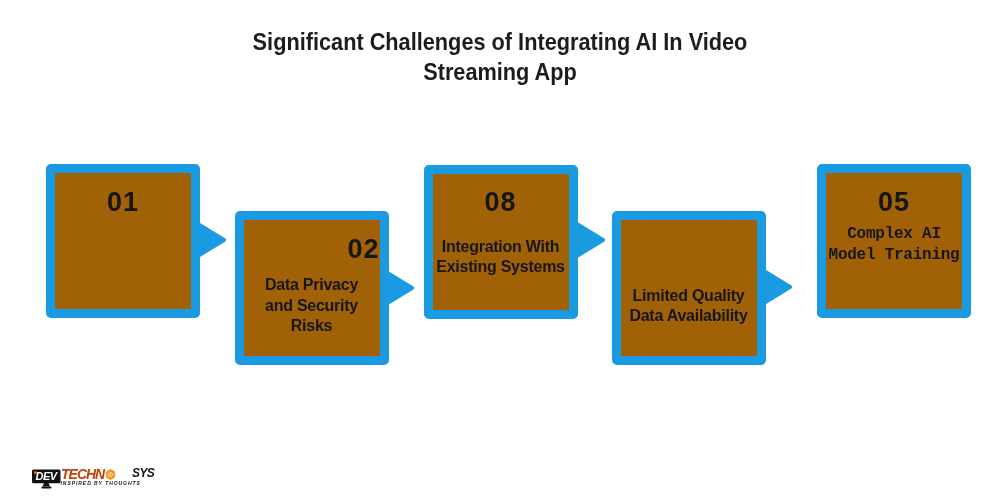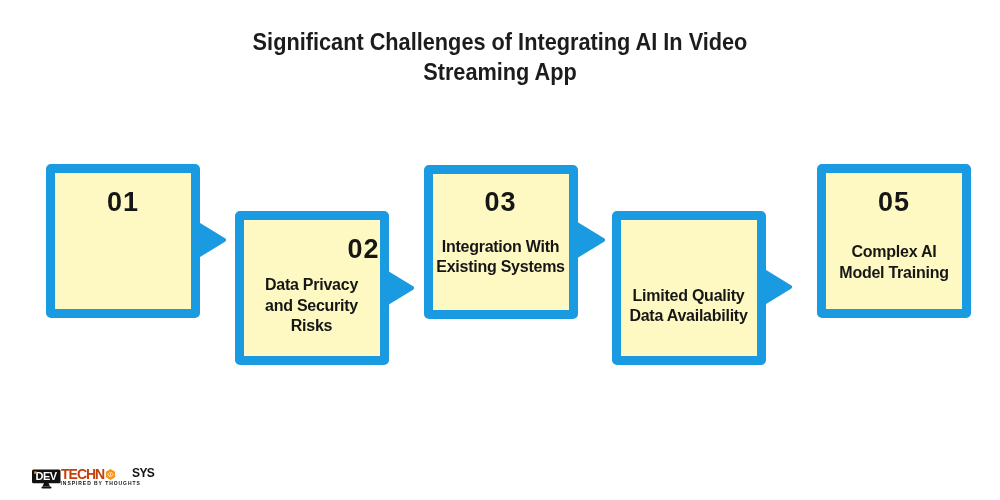--- a/index.html
+++ b/index.html
@@ -1,18 +1,18 @@
 <!DOCTYPE html>
 <html><head>
 <meta charset="utf-8">
 <style>
 html,body{margin:0;padding:0;}
 body{width:1000px;height:500px;background:#ffffff;font-family:"Liberation Sans",sans-serif;position:relative;overflow:hidden;will-change:transform;}
 .title{position:absolute;top:27px;left:0;width:1000px;text-align:center;font-weight:bold;font-size:24px;color:#1c1c1e;line-height:30px;transform:scaleX(0.905);transform-origin:500px 0;}
-.box{position:absolute;width:136px;height:136px;border:9px solid #1A9AE0;border-radius:5px;background:#fef9c3;}
+.box{position:absolute;width:136px;height:136px;border:9px solid #1A9AE0;border-radius:5px;background:#a16207;}
 .num{position:absolute;left:0;width:100%;text-align:center;font-size:27px;font-weight:bold;color:#161616;line-height:27px;letter-spacing:1px;}
 .txt{position:absolute;left:50%;transform:translateX(-50%);width:160px;text-align:center;font-size:16px;font-weight:bold;color:#161616;line-height:20.5px;letter-spacing:-0.25px;}
 .arr{position:absolute;}
 </style>
 </head>
 <body>
 <div class="title">Significant Challenges of Integrating AI In Video<br>Streaming App</div>
 
 <div class="box" style="left:46px;top:164px;">
   <div class="num" style="top:15.5px;">01</div>
@@ -23,40 +23,40 @@
 
 <div class="box" style="left:234.5px;top:210.5px;">
   <div class="num" style="top:16.9px;text-align:right;">02</div>
   <div class="txt" style="top:55.5px;">Data Privacy<br>and Security<br>Risks</div>
 </div>
 <svg class="arr" style="left:383.5px;top:267.5px;" width="30" height="40" viewBox="0 0 30 40">
   <polygon points="1,3.5 28,20 1,36.5" fill="#1A9AE0" stroke="#1A9AE0" stroke-width="4" stroke-linejoin="round"></polygon>
 </svg>
 
 <div class="box" style="left:423.5px;top:165px;">
-  <div class="num" style="top:14.9px;">03</div>
+  <div class="num" style="top:14.9px;">08</div>
   <div class="txt" style="top:62.5px;">Integration With<br>Existing Systems</div>
 </div>
 <svg class="arr" style="left:575px;top:219.5px;" width="30" height="40" viewBox="0 0 30 40">
   <polygon points="1,3.5 28,20 1,36.5" fill="#1A9AE0" stroke="#1A9AE0" stroke-width="4" stroke-linejoin="round"></polygon>
 </svg>
 
 <div class="box" style="left:611.5px;top:210.5px;">
   <div class="txt" style="top:66px;">Limited Quality<br>Data Availability</div>
 </div>
 <svg class="arr" style="left:762px;top:267px;" width="30" height="40" viewBox="0 0 30 40">
   <polygon points="1,3.5 28,20 1,36.5" fill="#1A9AE0" stroke="#1A9AE0" stroke-width="4" stroke-linejoin="round"></polygon>
 </svg>
 
 <div class="box" style="left:801px;top:164px;margin-left:16px;">
   <div class="num" style="top:16px;">05</div>
-  <div class="txt" style="top:69px;">Complex AI<br>Model Training</div>
+  <div class="txt" style="top:51px;font-family:Liberation Mono, monospace;">Complex AI<br>Model Training</div>
 </div>
 
-<div id="logo" style="position:absolute;left:32px;top:468px;width:130px;height:24px;will-change:transform;">
+<div id="logo" style="position:absolute;left:32px;top:468px;width:130px;height:24px;will-change:transform;font-style:italic;">
 
   <svg style="position:absolute;left:0;top:1px;" width="30" height="21" viewBox="0 0 30 21">
     <rect x="0" y="0.4" width="28.5" height="13.8" rx="1.5" fill="#111"></rect>
     <polygon points="12,14 16.5,14 18,17.6 10.5,17.6" fill="#111"></polygon>
     <rect x="9.5" y="17.6" width="10" height="1.9" rx="0.9" fill="#111"></rect>
     <text x="3.4" y="11.4" font-family="Liberation Sans, sans-serif" font-size="11" font-weight="bold" fill="#fff" letter-spacing="-0.4">DEV</text>
     <rect x="2.2" y="2.4" width="2.4" height="2.4" fill="#F7941E"></rect>
   </svg>
   <div style="position:absolute;left:29px;top:-2.4px;font-size:14px;font-weight:bold;color:#c2410c;letter-spacing:-1px;white-space:nowrap;">TECHN</div>
 

